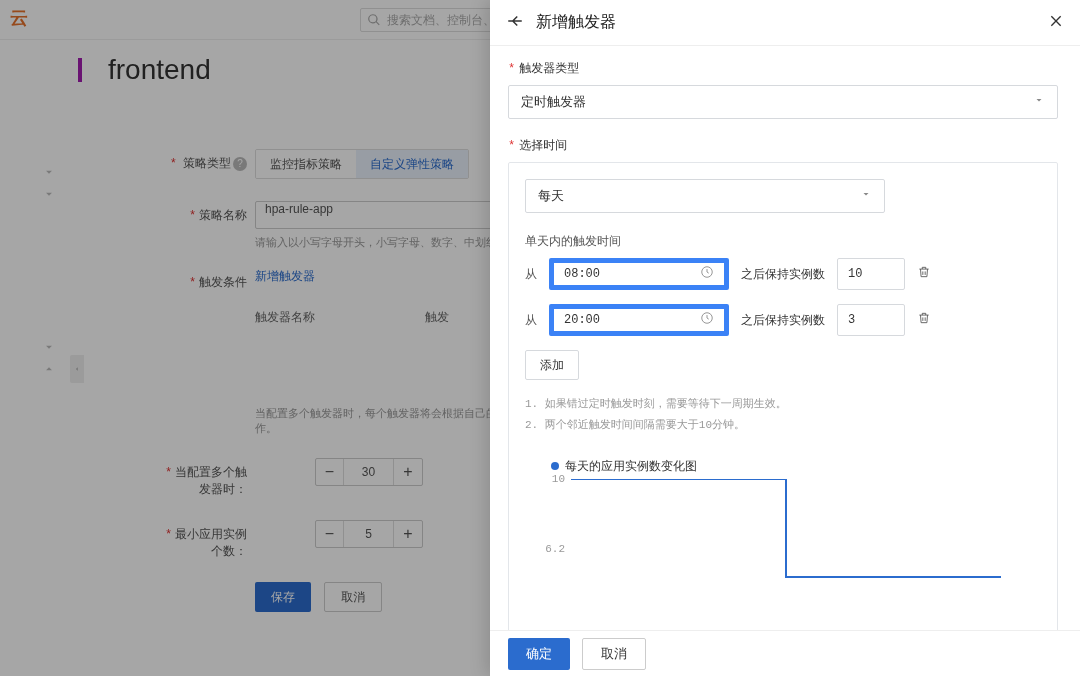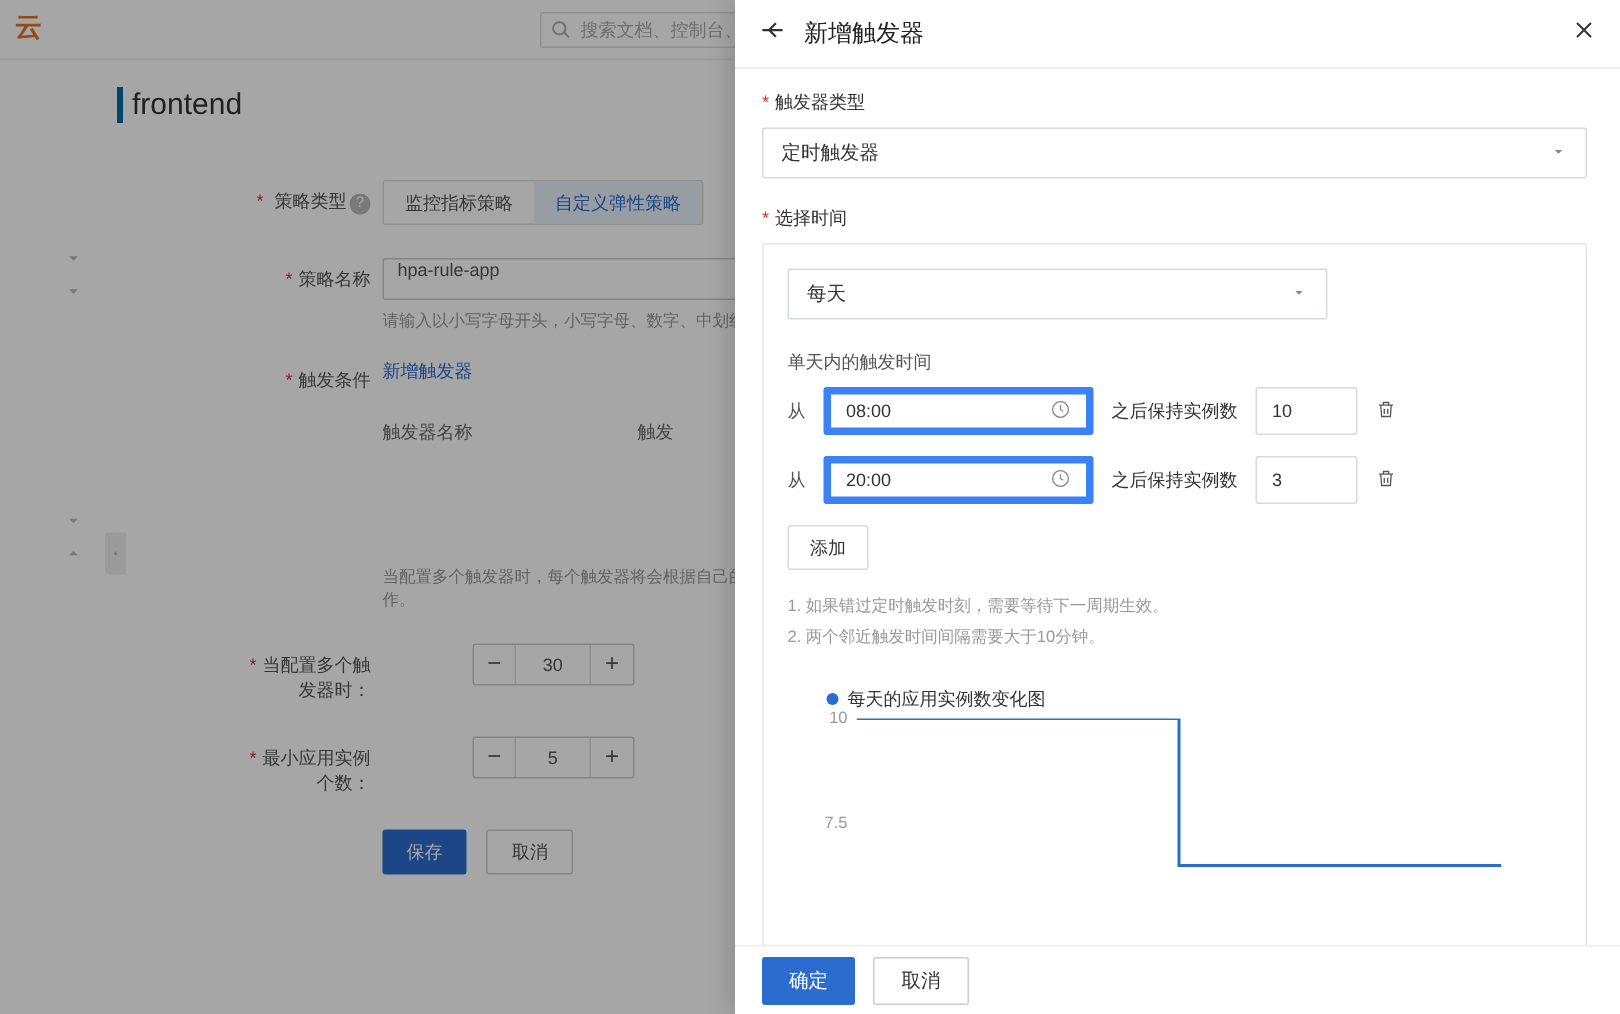--- a/index.html
+++ b/index.html
@@ -5,22 +5,22 @@
   * { box-sizing: border-box; margin: 0; padding: 0; }
   body { font-family: "PingFang SC","Microsoft YaHei",Arial,sans-serif; font-size: 12px; color:#333; width:1080px; height:676px; overflow:hidden; position:relative; background:#fff; }
   .page { width:1080px; height:676px; position:relative; background:#fff; }
 
   
   .bg { position:absolute; inset:0; }
   .bg-topbar { position:absolute; top:0; left:0; right:0; height:40px; border-bottom:1px solid #eee; background:#fff; }
   .bg-brand { position:absolute; left:10px; top:6px; font-size:18px; color:#e6722c; font-weight:600;}
   .bg-search { position:absolute; left:360px; top:8px; width:300px; height:24px; border:1px solid #ddd; border-radius:2px; background:#fff; display:flex; align-items:center; padding:0 6px; color:#aaa; }
   .bg-search svg{ width:14px; height:14px; flex:none; margin-right:6px; fill:#aaa;}
-  .bg-title { position:absolute; left:78px; top:58px; font-size:20px; color:#333; border-left:4px solid #0369a1; padding-left:6px; line-height:24px;}
-  .bg .form { position:absolute; left:165px; top:120px; font-size:12px; color:#555; }
+  .bg-title { position:absolute; left:78px; top:58px; font-size:28px; color:#333; border-left:4px solid #a21caf; padding-left:26px; line-height:24px;}
+  .bg .form { position:absolute; left:165px; top:149px; font-size:12px; color:#555; }
   .bg .row { display:flex; align-items:flex-start; margin-bottom:22px; }
   .bg .lbl { width:90px; text-align:right; padding-right:8px; padding-top:6px; color:#555; }
   .bg .req::before{ content:"*"; color:#d33; margin-right:4px;}
   .bg .help-q { display:inline-block; width:14px; height:14px; border-radius:50%; background:#bbb; color:#fff; font-size:10px; text-align:center; line-height:14px; margin-left:2px;}
   .bg .tabs { display:flex; border:1px solid #ddd; border-radius:2px; overflow:hidden; height:30px;justify-content:center; }
   .bg .tabs > div { padding:0 14px; line-height:28px; font-size:12px; color:#555; background:#fff; }
   .bg .tabs > div.active { color:#2b6cce; background:#eaf2fc; }
   .bg .input { height:28px; border:1px solid #ccc; border-radius:2px; padding:0 9px; background:#fff; }
   .bg .hint { color:#999; font-size:11px; margin-top:6px; }
   .bg .link { color:#2b6cce; }
@@ -42,21 +42,21 @@
 
   
   .overlay-mask { position:absolute; inset:0; background:rgba(0,0,0,.35);}
   .panel { position:absolute; top:0; right:0; bottom:0; width:590px; background:#fff; box-shadow:-4px 0 16px rgba(0,0,0,.15); display:flex; flex-direction:column; }
 
   .panel-hdr { height:46px; flex:none; border-bottom:1px solid #eee; display:flex; align-items:center; padding:0 16px; font-size:16px; color:#222; gap:12px; }
   .panel-hdr .back svg{width:18px;height:18px;stroke:#333;fill:none;stroke-width:2;}
   .panel-hdr .close { margin-left:auto; }
   .panel-hdr .close svg{width:16px;height:16px;stroke:#333;stroke-width:2; fill:none;}
 
-  .panel-body { flex:1; overflow:auto; padding:14px 22px 0 18px; }
+  .panel-body { flex:1; overflow:auto; padding:14px 22px 0 18px;font-family:Liberation Mono, monospace; }
   .panel-body .field-lbl{ font-size:12px; color:#333; margin-bottom:8px;}
   .panel-body .field-lbl.req::before{ content:"*"; color:#d33; margin-right:4px;}
   .panel-body .select{ height:34px; border:1px solid #d6d9dd; border-radius:2px; background:#fff; display:flex; align-items:center; padding:0 12px; font-size:13px; color:#333; position:relative;}
   .panel-body .select .chev{ margin-left:auto; }
   .panel-body .select .chev svg{ width:12px; height:12px; fill:#888;}
   .panel-body .spacer{ height:18px;}
   .card { border:1px solid #e3e6ea; border-radius:2px; padding:16px 16px 20px; }
   .card .sublabel{ font-size:12px; color:#555; margin-bottom:8px;}
   .card .cycle-sel{ width:360px; }
   .card .trig-row{ display:flex; align-items:center; gap:12px; margin-bottom:14px;}
@@ -271,21 +271,21 @@
           <div>2. 两个邻近触发时间间隔需要大于10分钟。</div>
         </div>
 
         <div class="chart-wrap">
           <div class="legend">
             <span class="dot"></span>
             <span>每天的应用实例数变化图</span>
           </div>
           <div class="chart">
             <div class="ytick" style="top:0;">10</div>
-            <div class="ytick" style="top:50%;">7.5</div>
+            <div class="ytick" style="top:50%;">6.2</div>
 
             <svg width="430" height="140">
               <polyline fill="none" stroke="#2b6cce" stroke-width="2" points="0,0 215,0 215,98 430,98"></polyline>
             </svg>
           </div>
         </div>
       </div>
     </div>
 
     <div class="panel-foot">

